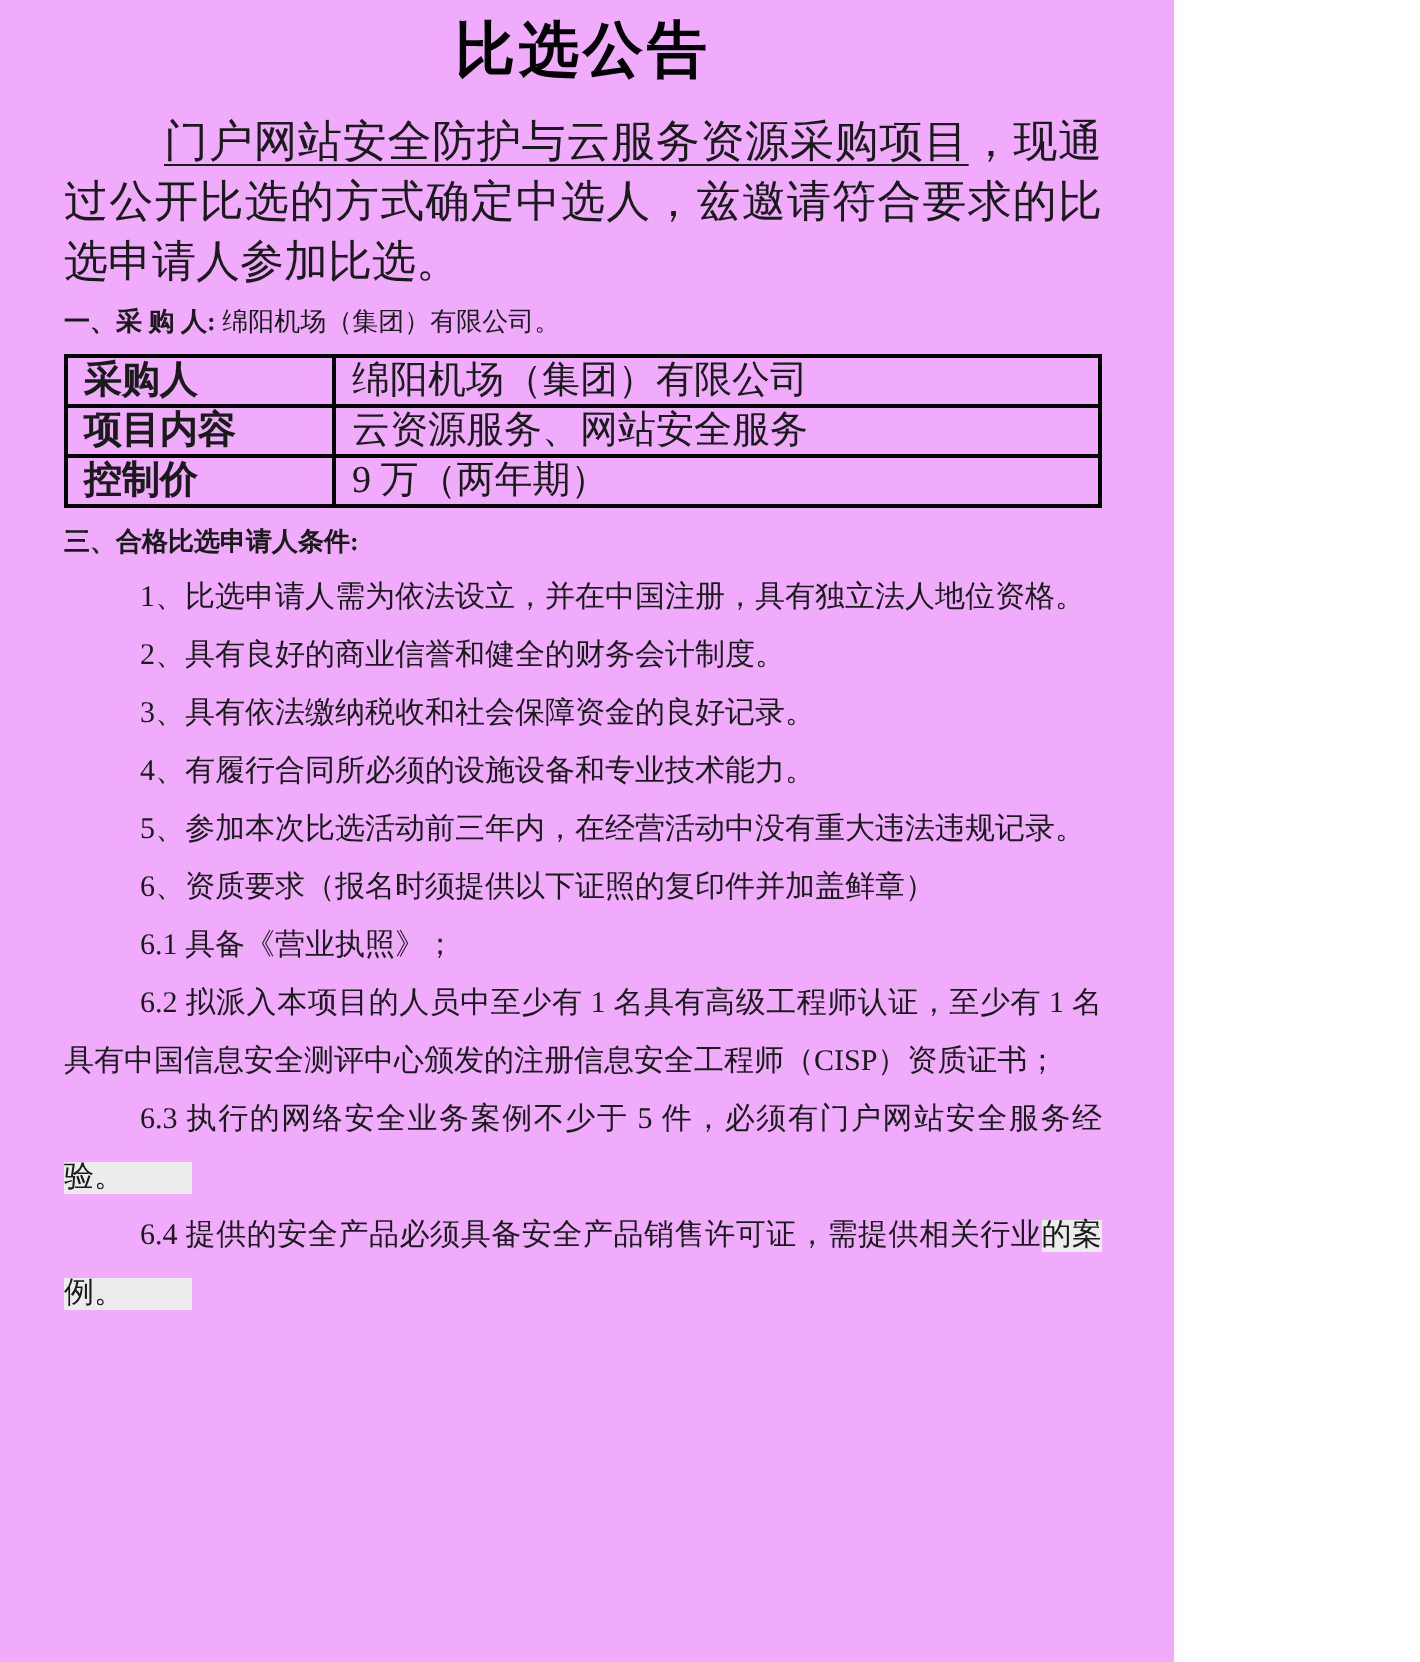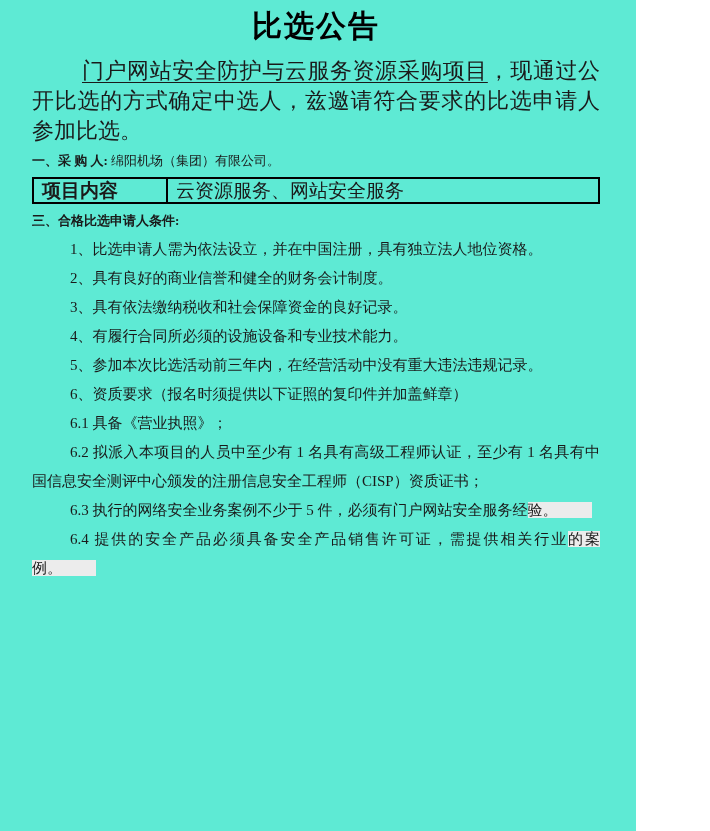--- a/index.html
+++ b/index.html
@@ -3,24 +3,24 @@
 <meta charset="utf-8">
 <style>
   * { margin: 0; padding: 0; box-sizing: border-box; }
   html, body { background: #ffffff; }
   body {
     width: 710px; height: 831px;
     font-family: "Liberation Serif", "DejaVu Serif", serif;
     color: #1a1a1a;
   }
   .page {
-    width: 636px; height: 831px;
+    width: 587px; height: 831px;
     padding: 8px 36px 0 32px;
     overflow: hidden;
-    background: #5eead4;
+    background: #f0abfc;
   }
   .doc-title {
     font-size: 30px;
     font-weight: bold;
     text-align: center;
     line-height: 36px;
     margin-bottom: 12px;
     letter-spacing: 2px;
     color: #000000;
   }
@@ -85,22 +85,30 @@
   <h1 class="doc-title">比选公告</h1>
 
   <p class="para intro"><span class="u">门户网站安全防护与云服务资源采购项目</span><span>，现通过公开比选的方式确定中选人，兹邀请符合要求的比选申请人参加比选。</span></p>
 
   <p class="heading"><span>一、采 购 人: </span><span class="normal">绵阳机场（集团）有限公司。</span></p>
 
 
   <table class="info">
     <tbody>
       <tr>
+        <td class="tl">采购人</td>
+        <td>绵阳机场（集团）有限公司</td>
+      </tr>
+      <tr>
         <td class="tl">项目内容</td>
         <td>云资源服务、网站安全服务</td>
+      </tr>
+      <tr>
+        <td class="tl">控制价</td>
+        <td>9 万（两年期）</td>
       </tr>
     </tbody>
   </table>
 
   <p class="heading"><span>三、合格比选申请人条件:</span></p>
 
   <p class="cond">1、比选申请人需为依法设立，并在中国注册，具有独立法人地位资格。</p>
   <p class="cond">2、具有良好的商业信誉和健全的财务会计制度。</p>
   <p class="cond">3、具有依法缴纳税收和社会保障资金的良好记录。</p>
   <p class="cond">4、有履行合同所必须的设施设备和专业技术能力。</p>

